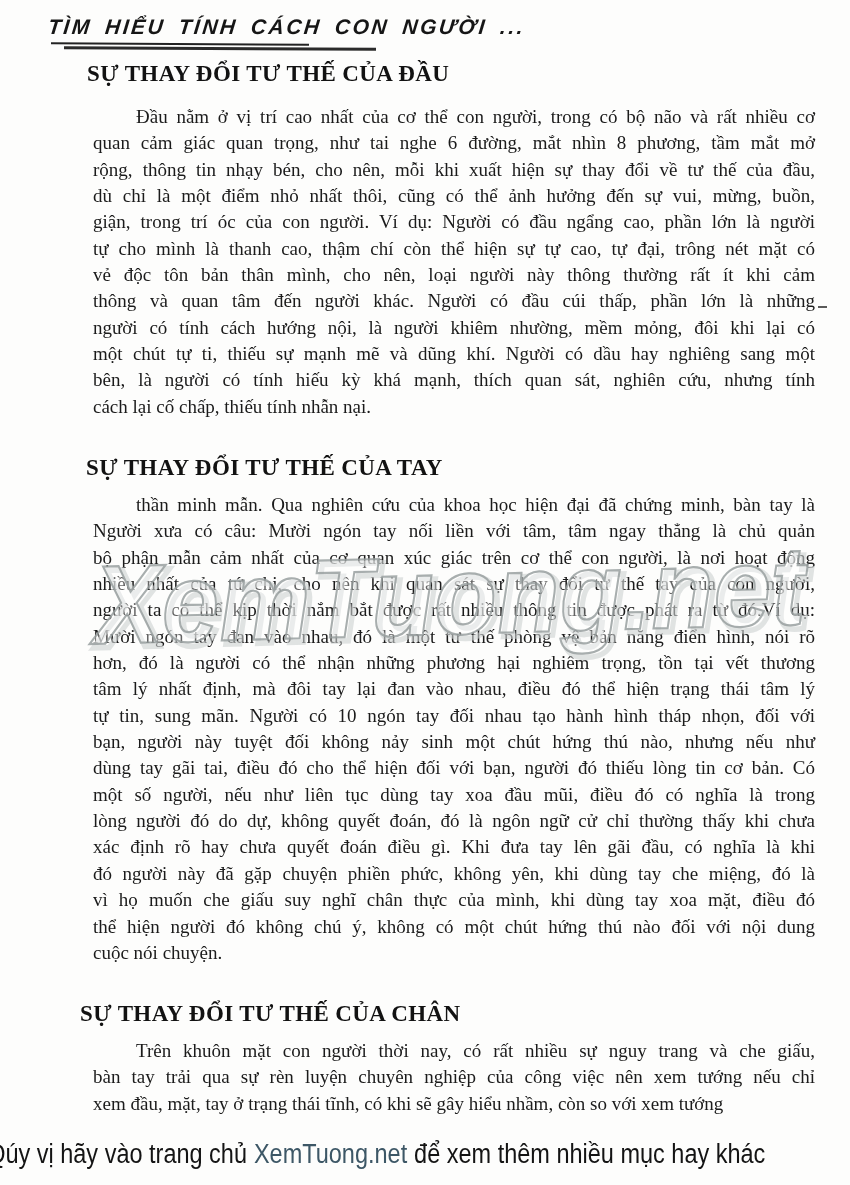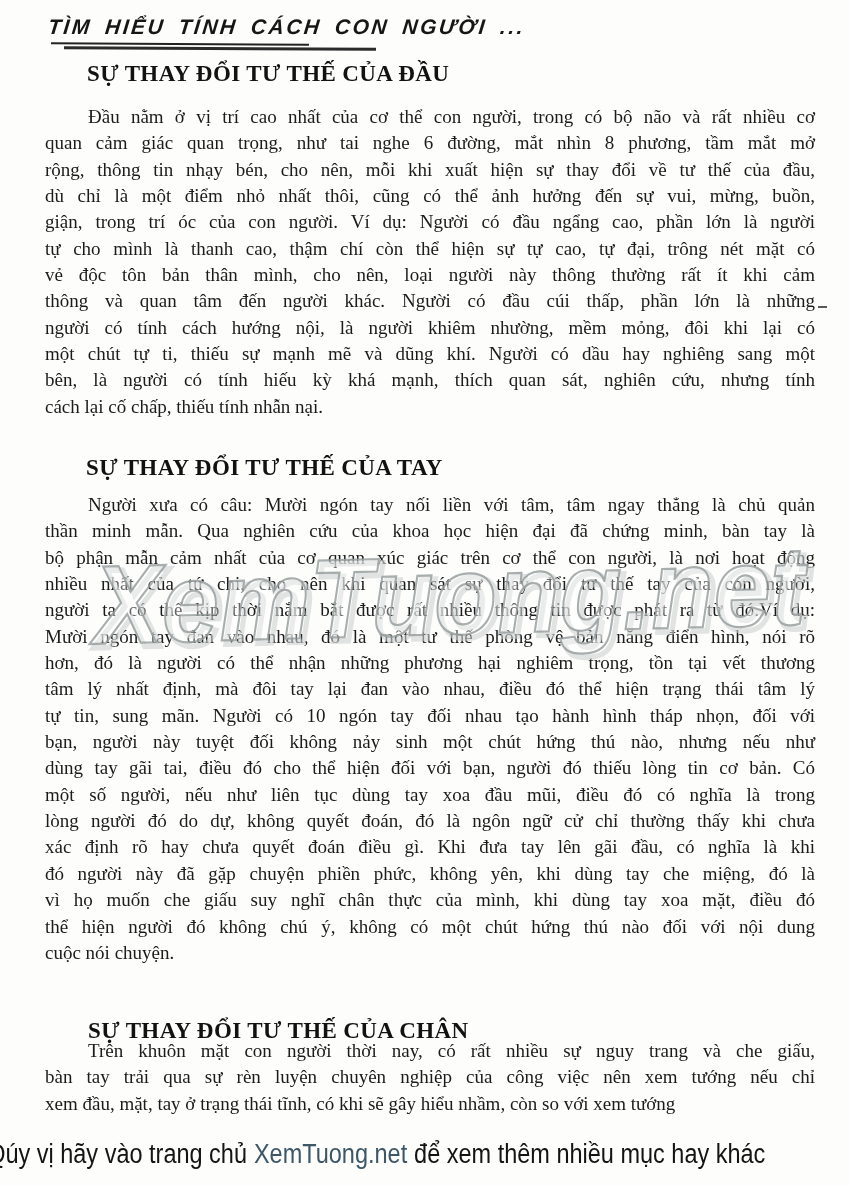--- a/index.html
+++ b/index.html
@@ -24,30 +24,30 @@
 
   .heading {
     position:absolute;
     font-family:"Liberation Serif", serif; font-weight:bold;
     font-size:23px; letter-spacing:0.4px; color:#121212;
     white-space:nowrap;
     text-align:right;
   }
   .h1 { left:87px; top:61px; }
   .h2 { left:86px; top:455px; }
-  .h3 { left:88px; top:1001px;margin-top:17px; }
+  .h3 { left:80px; top:1001px; }
 
   .para {
     position:absolute; left:45px; width:770px;
     font-size:19px; line-height:26.35px; color:#1b1b1b;
   }
   .p1 { top:104px; }
   .p2 { top:492px; }
   .p3 { top:1038px; }
-  .tline { text-align:justify; text-align-last:justify; }
+  .tline { text-align:justify; text-align-last:justify;margin-left:48px; }
   .tline.tlast { text-align-last:left; }
   .para .tline:first-child { padding-left:43px; }
 
   
   .watermark-svg { position:absolute; left:0; top:496px; pointer-events:none; }
   .wm {
     font-family:"Liberation Sans", sans-serif;
     font-weight:bold; font-style:italic; font-size:112px;
   }
   .wm-back  { fill:none; stroke:#ced2d2; stroke-width:5.5px; opacity:0.6; }
@@ -88,22 +88,22 @@
       <div class="tline">vẻ độc tôn bản thân mình, cho nên, loại người này thông thường rất ít khi cảm</div>
       <div class="tline">thông và quan tâm đến người khác. Người có đầu cúi thấp, phần lớn là những</div>
       <div class="tline">người có tính cách hướng nội, là người khiêm nhường, mềm mỏng, đôi khi lại có</div>
       <div class="tline">một chút tự ti, thiếu sự mạnh mẽ và dũng khí. Người có dầu hay nghiêng sang một</div>
       <div class="tline">bên, là người có tính hiếu kỳ khá mạnh, thích quan sát, nghiên cứu, nhưng tính</div>
       <div class="tline tlast">cách lại cố chấp, thiếu tính nhẫn nại.</div>
     </div>
 
   <div class="heading h2">SỰ THAY ĐỔI TƯ THẾ CỦA TAY</div>
   <div class="para p2">
+      <div class="tline">thần minh mẫn. Qua nghiên cứu của khoa học hiện đại đã chứng minh, bàn tay là</div>
       <div class="tline">Người xưa có câu: Mười ngón tay nối liền với tâm, tâm ngay thẳng là chủ quản</div>
-      <div class="tline">thần minh mẫn. Qua nghiên cứu của khoa học hiện đại đã chứng minh, bàn tay là</div>
       <div class="tline">bộ phận mẫn cảm nhất của cơ quan xúc giác trên cơ thể con người, là nơi hoạt động</div>
       <div class="tline">nhiều nhất của tứ chi, cho nên khi quan sát sự thay đổi tư thế tay của con người,</div>
       <div class="tline">người ta có thể kịp thời nắm bắt được rất nhiều thông tin được phát ra từ đó.Ví dụ:</div>
       <div class="tline">Mười ngón tay đan vào nhau, đó là một tư thế phòng vệ bản năng điển hình, nói rõ</div>
       <div class="tline">hơn, đó là người có thể nhận những phương hại nghiêm trọng, tồn tại vết thương</div>
       <div class="tline">tâm lý nhất định, mà đôi tay lại đan vào nhau, điều đó thể hiện trạng thái tâm lý</div>
       <div class="tline">tự tin, sung mãn. Người có 10 ngón tay đối nhau tạo hành hình tháp nhọn, đối với</div>
       <div class="tline">bạn, người này tuyệt đối không nảy sinh một chút hứng thú nào, nhưng nếu như</div>
       <div class="tline">dùng tay gãi tai, điều đó cho thể hiện đối với bạn, người đó thiếu lòng tin cơ bản. Có</div>
       <div class="tline">một số người, nếu như liên tục dùng tay xoa đầu mũi, điều đó có nghĩa là trong</div>

